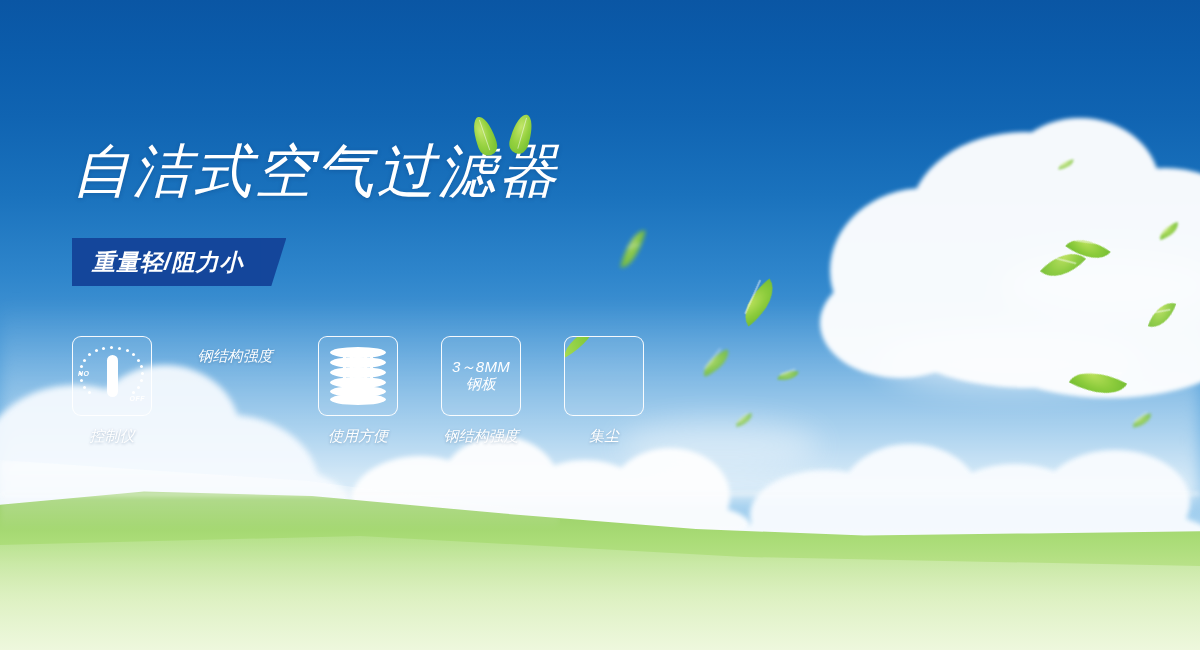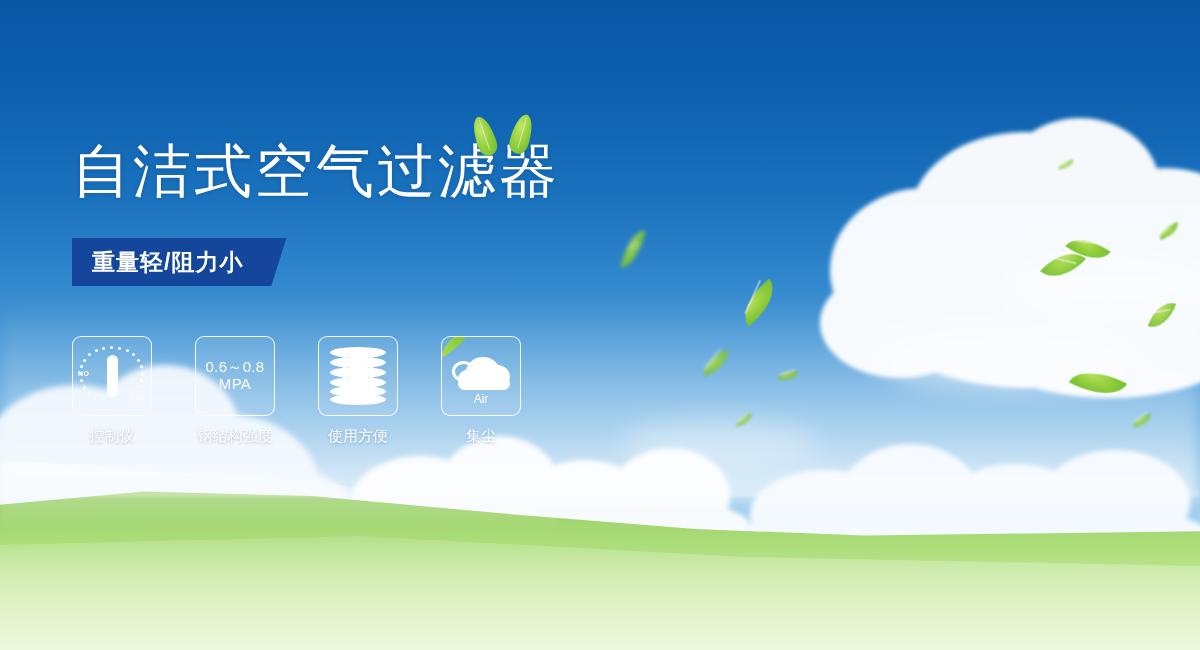--- a/index.html
+++ b/index.html
@@ -3,20 +3,21 @@
 <meta charset="utf-8">
 <title>Banner</title>
 <style>
   html,body{margin:0;padding:0;background:#ffffff;}
   body{font-family:"Liberation Sans","DejaVu Sans",sans-serif;}
 
   .banner{
     position:relative;
     width:1200px;height:650px;
     overflow:hidden;
+    font-style:italic;
   }
 
   
   .sky{
     position:absolute;inset:0;
     background:linear-gradient(to bottom,
       #0a56a4 0%,
       #0b5cab 8%,
       #1064b2 18%,
       #1a72bd 30%,
@@ -347,26 +348,20 @@
           <div class="dot" style="left:4px;top:42.5px;"></div>
           <div class="dot" style="left:9px;top:48px;"></div>
           <div class="lbl lbl-no">NO</div>
           <div class="lbl lbl-off">OFF</div>
         </div>
       </div>
       <div class="flabel">控制仪</div>
     </div>
 
     <div class="feature">
-      <div class="fbox">
-        <div class="ftext">
-          <div>0.6～0.8</div>
-          <div>MPA</div>
-        </div>
-      </div>
       <div class="flabel">钢结构强度</div>
     </div>
 
     <div class="feature">
       <div class="fbox">
         <div class="cart">
           <div class="bars">
             <i style="left:0px;"></i>
               <i style="left:7px;"></i>
             <i style="left:14px;"></i>
@@ -377,31 +372,32 @@
           <div class="disc" style="top:10px;"></div>
           <div class="disc" style="top:20px;"></div>
           <div class="disc" style="top:30px;"></div>
           <div class="disc" style="top:39px;"></div>
           <div class="disc" style="top:47px;"></div>
         </div>
       </div>
       <div class="flabel">使用方便</div>
     </div>
 
+    <div class="feature">
+      <div class="fbox">
+        <div class="ftext">
+          <div>3～8MM</div>
+          <div>钢板</div>
+        </div>
+      </div>
+      <div class="flabel">钢结构强度</div>
+    </div>
 
     <div class="feature">
       <div class="fbox">
         <div class="airicon-leaf"></div>
-        <div class="airicon">
-          <div class="small"></div>
-          <div class="c ai3"></div>
-          <div class="c ai1"></div>
-          <div class="c ai2"></div>
-          <div class="base"></div>
-          <div class="air-t">Air</div>
-        </div>
       </div>
       <div class="flabel">集尘</div>
     </div>
 
   </div>
 
 </div>
 
 </body></html>

